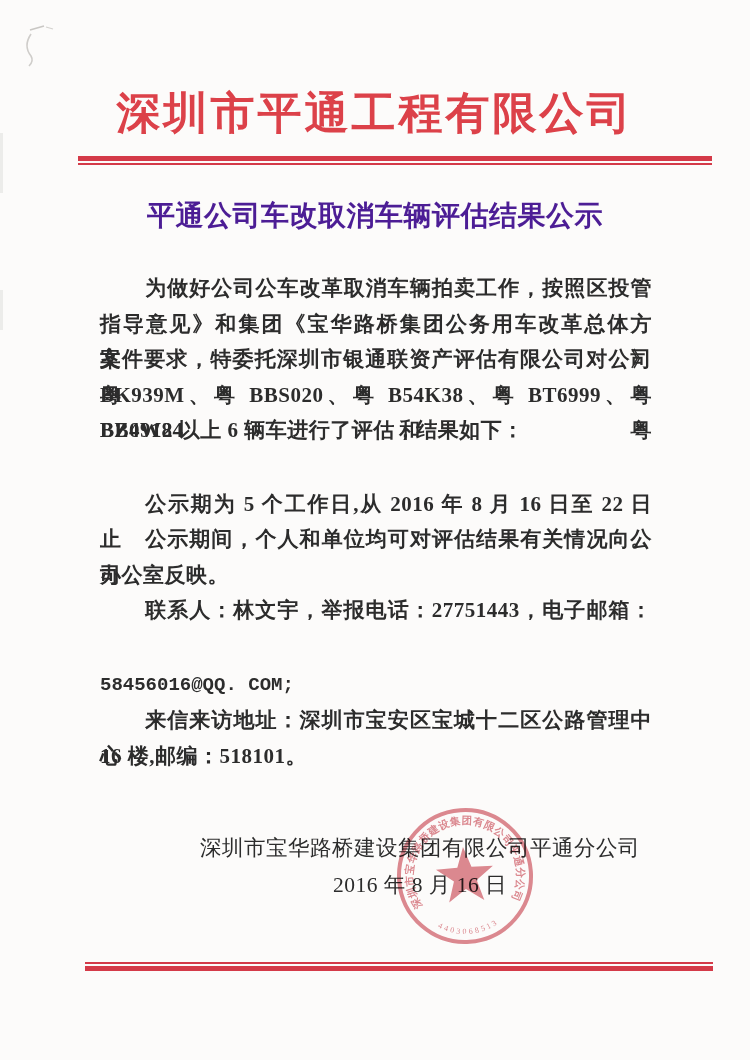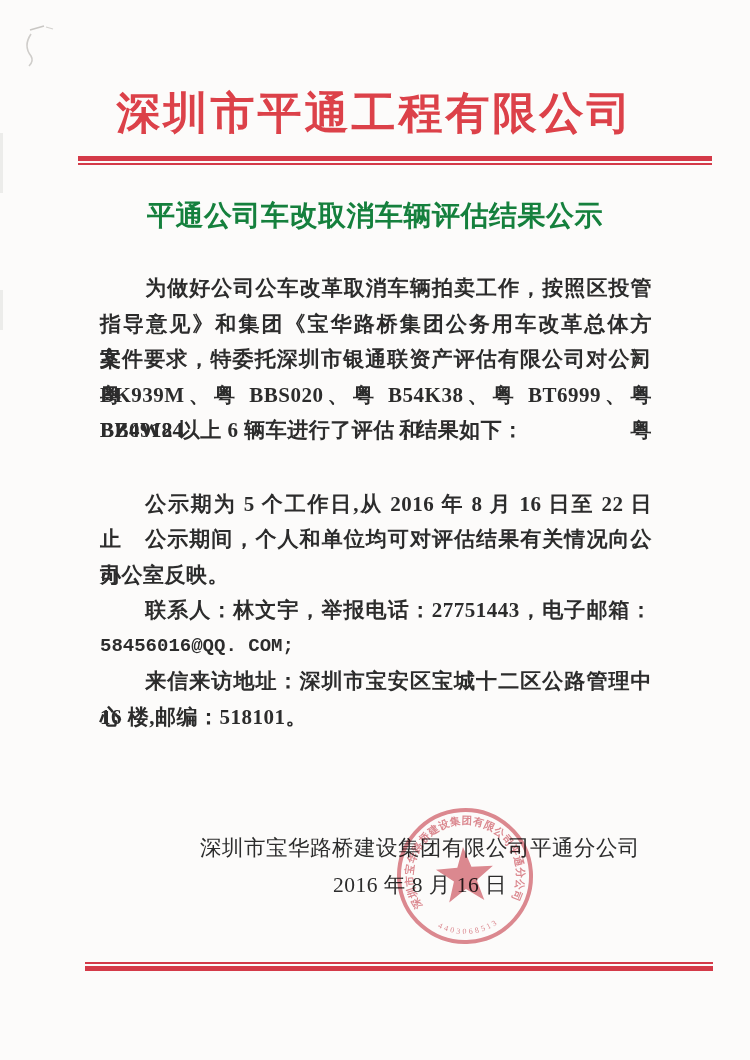--- a/index.html
+++ b/index.html
@@ -30,38 +30,38 @@
   .rule-header{top:156px;}
   .rule .bar-thick{height:5px;background:var(--rule-red);}
   .rule .bar-thin{height:2px;background:var(--rule-red);}
   .rule-header .bar-thin{margin-top:2px;}
   .rule-footer{top:962px;left:85px;width:628px;}
   .rule-footer .bar-thin{margin-bottom:2px;}
 
   
   .doc-title{
     position:absolute;top:197px;left:0;width:100%;text-align:center;
-    font-size:28px;font-weight:bold;color:#15803d;letter-spacing:0.5px;
+    font-size:28px;font-weight:bold;color:#4c1d95;letter-spacing:0.5px;
     white-space:nowrap;
   }
 
   
   .body-text{
     position:absolute;top:271px;left:100px;width:552px;
     font-size:21px;color:var(--ink);font-weight:bold;
   }
   .para{margin:0;}
   .para.gap{margin-top:38px;}
   .line{
     height:35.5px;line-height:35.5px;
     letter-spacing:0.5px;
   }
   .line.fill{text-align:justify;text-align-last:justify;text-justify:inter-character;}
   .para.indent .line:first-child{text-indent:2.15em;}
-  .line.latin{font-family:"Liberation Mono",monospace;font-size:19px;letter-spacing:0;}
+  .line.latin{font-family:"Liberation Mono",monospace;font-size:19px;letter-spacing:0;margin-top:39px;}
 
   
   .signature{
     position:absolute;top:830px;right:110px;text-align:center;
     font-size:21.5px;line-height:37px;letter-spacing:0.5px;color:var(--ink);
     white-space:nowrap;
   }
 
   
   .seal{

